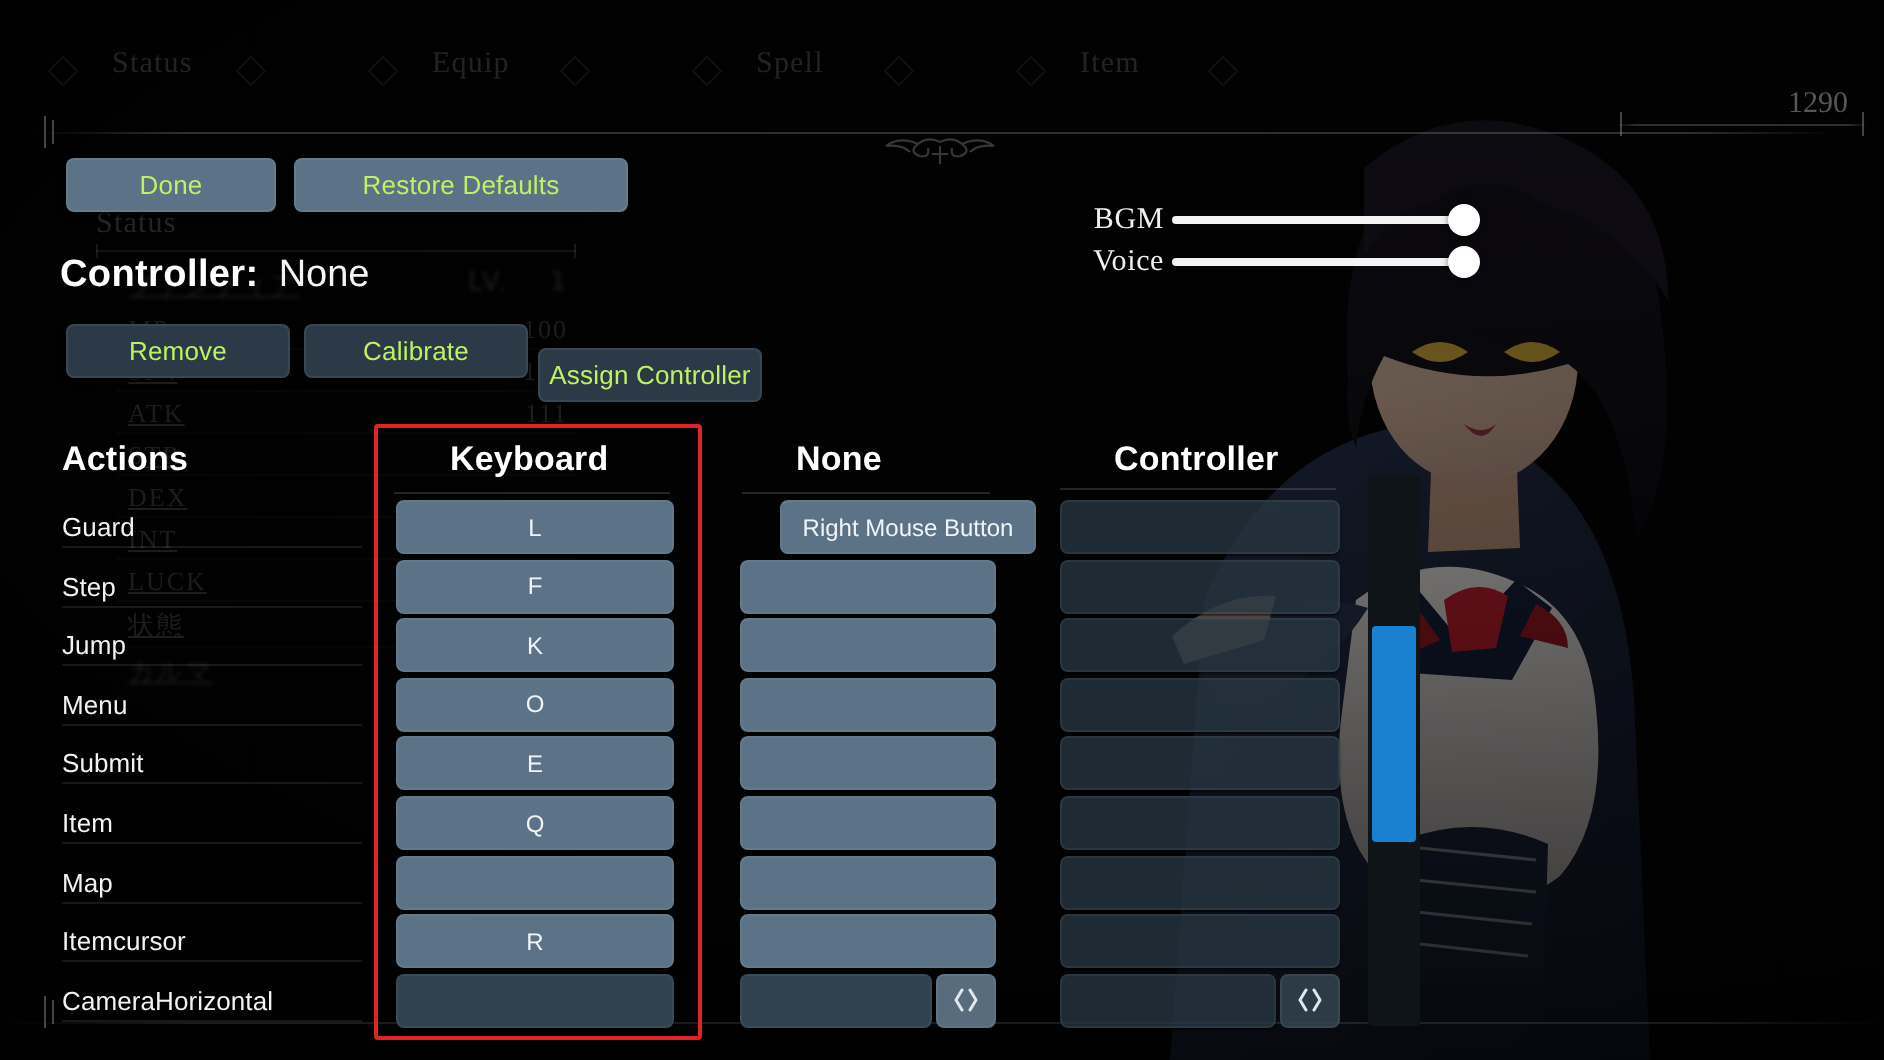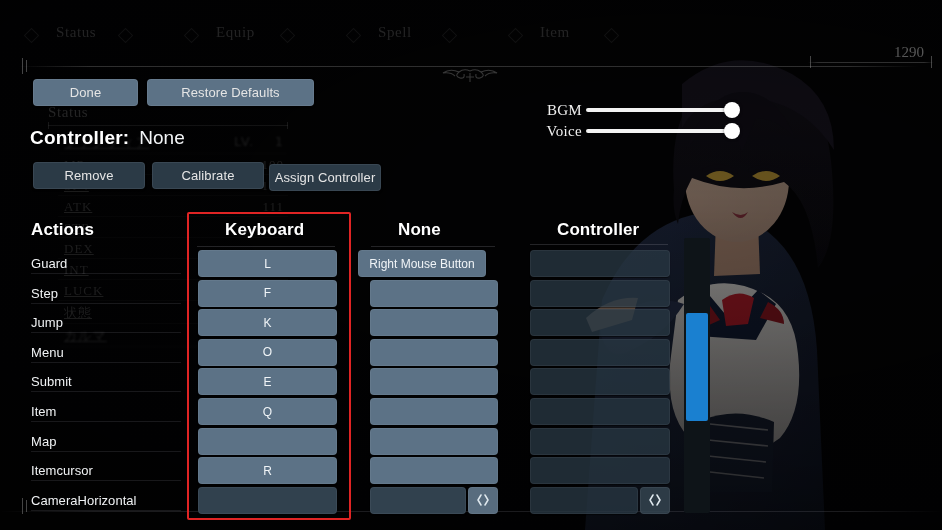--- a/index.html
+++ b/index.html
@@ -45,21 +45,21 @@
   .ghost-row .gl{font-variant:small-caps;text-decoration:underline;}
   .ghost-row:after{content:"";position:absolute;left:10px;right:0;bottom:0;height:1px;background:rgba(140,140,140,.16);}
   .ghost-cjk{font-family:"DejaVu Sans", sans-serif;}
   .ghost-blur{filter:blur(1px);}
   .ghost-num{position:absolute;right:18px;top:44px;font-size:15px;color:#9c9c9c;opacity:.55;
              font-family:"Liberation Serif", serif;}
 
   
   .btn{
     position:absolute;display:flex;align-items:center;justify-content:center;
-    border-radius:4px;font-size:13px;color:#e5e5e5;
+    border-radius:4px;font-size:13px;color:#bef264;
     background:#5c7286;border:1px solid rgba(255,255,255,.07);
     box-shadow:0 1px 2px rgba(0,0,0,.55);
     cursor:pointer;user-select:none;letter-spacing:.1px;
   }
   .btn.dark{background:#2b3a46;}
 
   
   .ctrl-line{position:absolute;left:30px;top:127px;display:flex;align-items:baseline;gap:10px;}
   .ctrl-label{font-size:19px;font-weight:bold;color:#fff;letter-spacing:.2px;}
   .ctrl-value{font-size:19px;color:#f2f4f6;font-weight:400;}
@@ -246,21 +246,21 @@
 
   <div class="btn" style="left:33px;top:79px;width:103px;height:25px;">Done</div>
   <div class="btn" style="left:147px;top:79px;width:165px;height:25px;">Restore Defaults</div>
 
   <div class="ctrl-line">
     <span class="ctrl-label">Controller:</span>
     <span class="ctrl-value">None</span>
   </div>
   <div class="btn dark" style="left:33px;top:162px;width:110px;height:25px;">Remove</div>
   <div class="btn dark" style="left:152px;top:162px;width:110px;height:25px;">Calibrate</div>
-  <div class="btn dark" style="left:269px;top:164px;width:110px;height:25px;text-align:right;">Assign Controller</div>
+  <div class="btn dark" style="left:269px;top:174px;width:110px;height:25px;text-align:right;">Assign Controller</div>
 
   <div class="sliders">
     <div class="srow">
       <span class="sname">BGM</span>
       <span class="strack">
         <span class="sknob" style="left:100%;"></span>
       </span>
     </div>
     <div class="srow">
       <span class="sname">Voice</span>
@@ -276,21 +276,21 @@
   <div class="colhead" style="left:557px;top:220px;">Controller</div>
 
   <div class="hdr-rule" style="left:197px;top:246px;width:138px;"></div>
   <div class="hdr-rule" style="left:371px;top:246px;width:124px;"></div>
   <div class="hdr-rule" style="left:530px;top:244px;width:138px;"></div>
 
   <div id="rows">
       <div class="actname" style="left: 31px; top: 256px;">Guard</div>
       <div class="actrule" style="left: 31px; top: 273px; width: 150px;"></div>
       <div class="bind kb" style="left: 198px; top: 250px; width: 137px; height: 25px;">L</div>
-      <div class="bind ms" style="left: 358px; top: 250px; width: 126px; height: 25px;">Right Mouse Button</div>
+      <div class="bind ms" style="left: 390px; top: 250px; width: 126px; height: 25px;">Right Mouse Button</div>
       <div class="bind ct" style="left: 530px; top: 250px; width: 138px; height: 25px;"></div>
       <div class="actname" style="left: 31px; top: 285.6px;">Step</div>
       <div class="actrule" style="left: 31px; top: 302.6px; width: 150px;"></div>
       <div class="bind kb" style="left: 198px; top: 279.6px; width: 137px; height: 25px;">F</div>
       <div class="bind ms" style="left: 370px; top: 279.6px; width: 126px; height: 25px;"></div>
       <div class="bind ct" style="left: 530px; top: 279.6px; width: 138px; height: 25px;"></div>
       <div class="actname" style="left: 31px; top: 315.2px;">Jump</div>
       <div class="actrule" style="left: 31px; top: 332.2px; width: 150px;"></div>
       <div class="bind kb" style="left: 198px; top: 309.2px; width: 137px; height: 25px;">K</div>
       <div class="bind ms" style="left: 370px; top: 309.2px; width: 126px; height: 25px;"></div>

